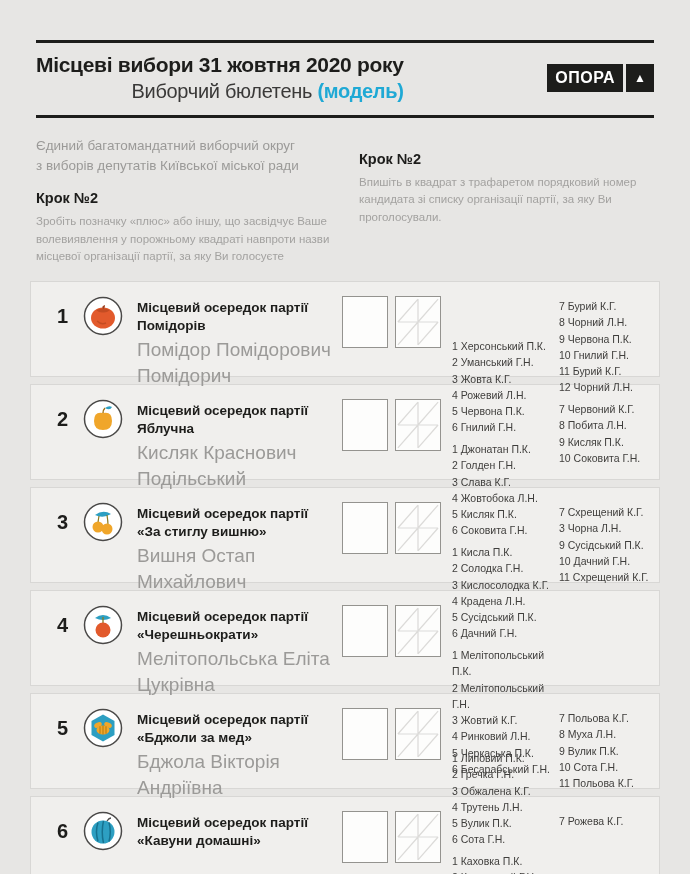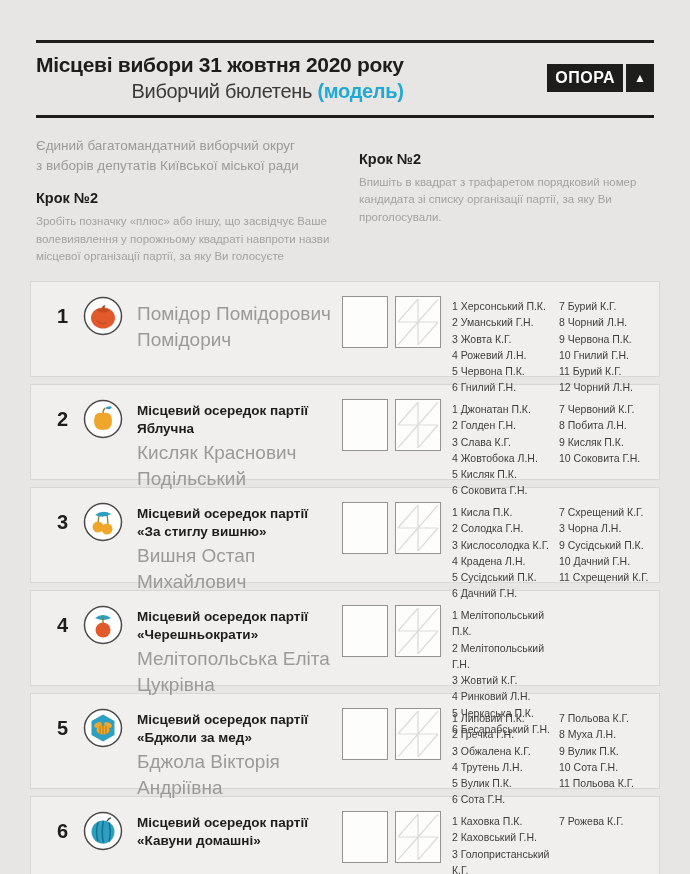--- a/index.html
+++ b/index.html
@@ -38,21 +38,21 @@
   .num{flex:0 0 22px;font-size:20px;font-weight:bold;line-height:40px;}
   .icon-wrap{flex:0 0 40px;margin:0 14px 0 4px;}
   .txt{flex:0 0 205px;padding-top:3px;}
   .pname{font-weight:bold;font-size:13.5px;line-height:1.35;white-space:pre-line;}
   .leader{color:var(--muted);font-size:19px;line-height:1.35;margin-top:2px;}
   .boxes{flex:0 0 100px;display:flex;gap:7px;}
   .box{width:46px;height:52px;background:#fdfdfc;border:1.5px solid var(--box_border);}
   .box.stencil{padding:0;}
   .box.stencil svg{display:block;width:100%;height:100%;}
   .clist{font-size:10.5px;color:var(--list_ink);line-height:1.55;white-space:pre-line;padding-top:2px;}
-  .clist.col1{flex:0 0 107px;margin-left:10px;}
+  .clist.col1{flex:0 0 107px;margin-left:10px;margin-top:40px;}
   .clist.col2{flex:1;}
   .icon-circle{display:block;}
 </style>
 </head>
 <body>
 
 <div class="page">
 
   <div class="header">
     <div>
@@ -85,20 +85,21 @@
       <div class="icon-wrap">
         <svg class="icon-circle" width="40" height="40" viewBox="0 0 40 40">
           <circle cx="20" cy="20" r="18.5" fill="#ffffff" stroke="#4a4948" stroke-width="1.5"></circle>
           <ellipse cx="20" cy="22" rx="12" ry="10.5" fill="var(--red)"></ellipse>
           <path d="M20 13 q-2 -3 2 -4 q0 2 -1 4 Z" fill="#9c3f1e"></path>
           <path d="M13 14 q7 -3 14 0 q-3.5 3 -7 2.5 q-3.5 0.5 -7 -2.5 Z" fill="#c44c22"></path>
           <path d="M14 25 q4 4 9 2" stroke="#c44c22" stroke-width="1.4" fill="none"></path>
         </svg>
       </div>
       <div class="txt">
+        <div class="pname">Місцевий осередок партії Помідорів</div>
         <div class="leader">Помідор Помідорович Помідорич</div>
       </div>
       <div class="boxes">
         <div class="box"></div>
         <div class="box stencil">
           <svg viewBox="0 0 46 52">
               <g stroke="var(--stencil_line)" stroke-width="1.3" fill="none">
             <path d="M23 2 V50 M2 26 H44 M2 26 L23 2 M23 26 L44 2 M2 50 L23 26 M23 50 L44 26"></path>
               </g>
             </svg>

